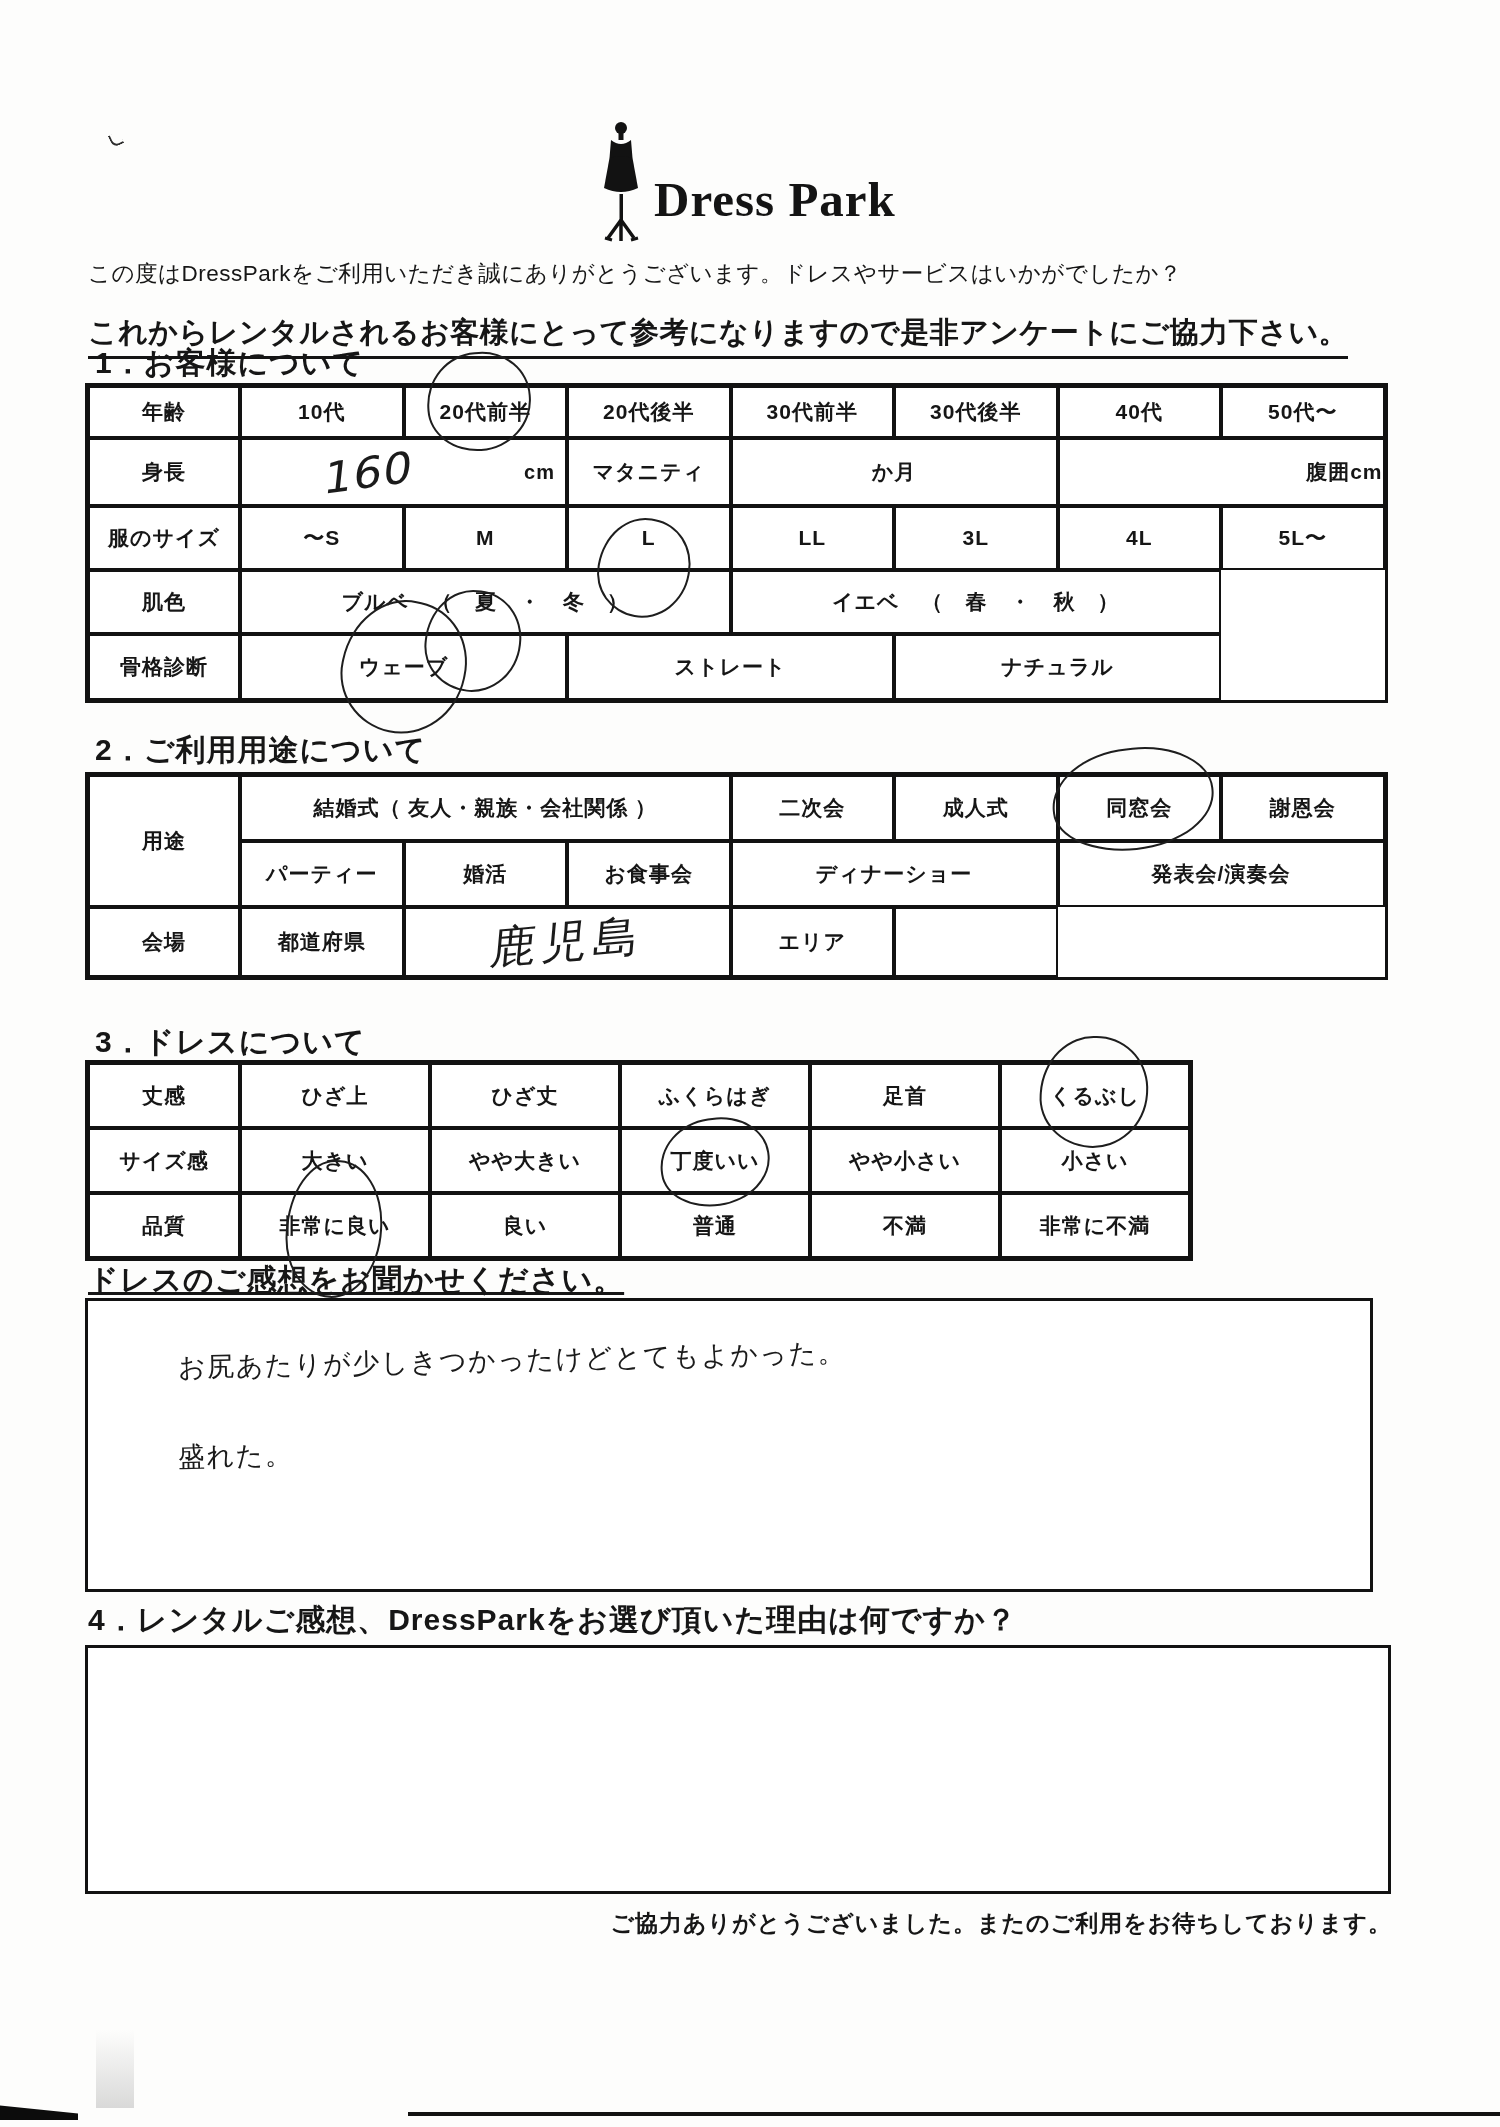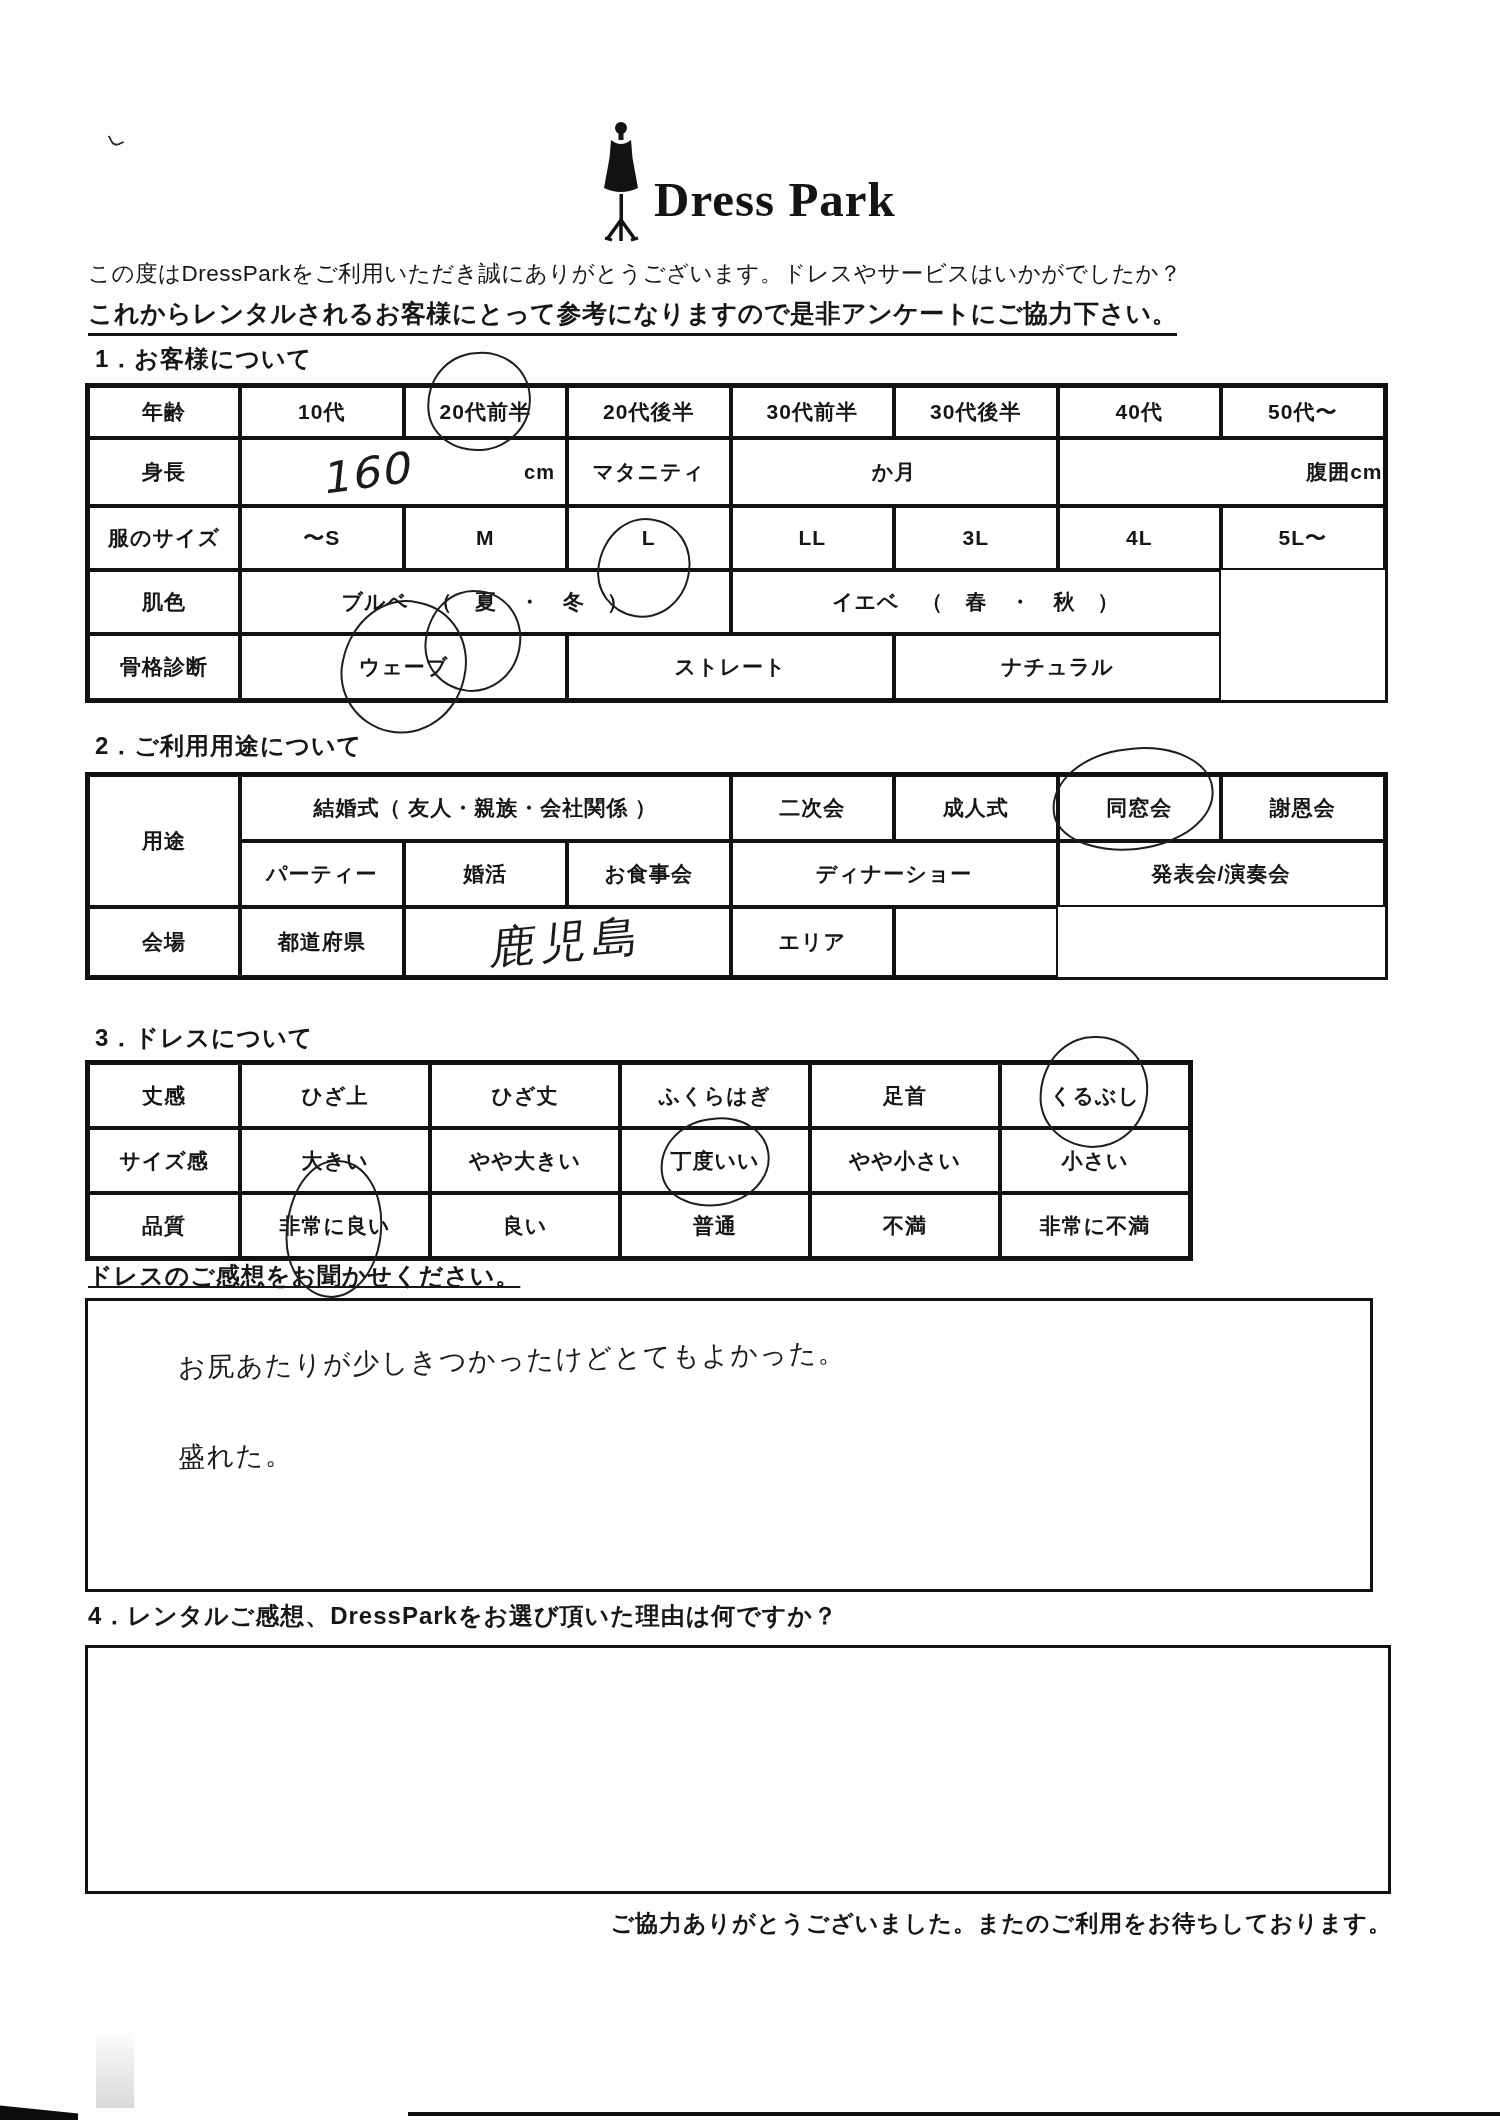--- a/index.html
+++ b/index.html
@@ -9,24 +9,24 @@
   
   .logo{position:absolute;left:598px;top:120px;display:flex;align-items:flex-end;gap:10px;}
   .logo-text{font-family:"Liberation Serif","DejaVu Serif",serif;font-size:49px;font-weight:600;
              color:#141414;padding-bottom:20px;letter-spacing:1px;text-align:right;}
   .mark1{position:absolute;left:110px;top:133px;width:10px;height:11px;
          border-left:2.5px solid #2e2e2e;border-bottom:2.5px solid #2e2e2e;
          border-radius:0 0 0 7px;transform:rotate(-25deg);}
 
   
   .intro{position:absolute;left:88px;top:258px;font-size:22.5px;font-weight:500;letter-spacing:.5px;}
-  .intro .l2{margin-top:8px;font-weight:700;border-bottom:3px solid #141414;
-             display:inline-block;padding-bottom:3px;font-size:25px;}
-
-  .h{position:absolute;font-size:24px;font-weight:700;letter-spacing:1px;}
+  .intro .l2{margin-top:24px;font-weight:700;border-bottom:3px solid #141414;
+             display:inline-block;padding-bottom:3px;font-size:29px;}
+
+  .h{position:absolute;font-size:30px;font-weight:700;letter-spacing:1px;}
 
   
   .tbl{position:absolute;display:grid;border:3px solid #121212;background:#fff;}
   .c{border:2px solid #121212;display:flex;align-items:center;justify-content:center;
      font-weight:700;font-size:21px;letter-spacing:1px;position:relative;background:#fff;}
   .ghost{border:none;background:transparent;}
   .s2{grid-column:span 2;}
   .s3{grid-column:span 3;}
   .rsp{grid-row:1/3;grid-column:1;}
   .t1{left:85px;top:383px;grid-template-columns:152px repeat(7,163.5px);

